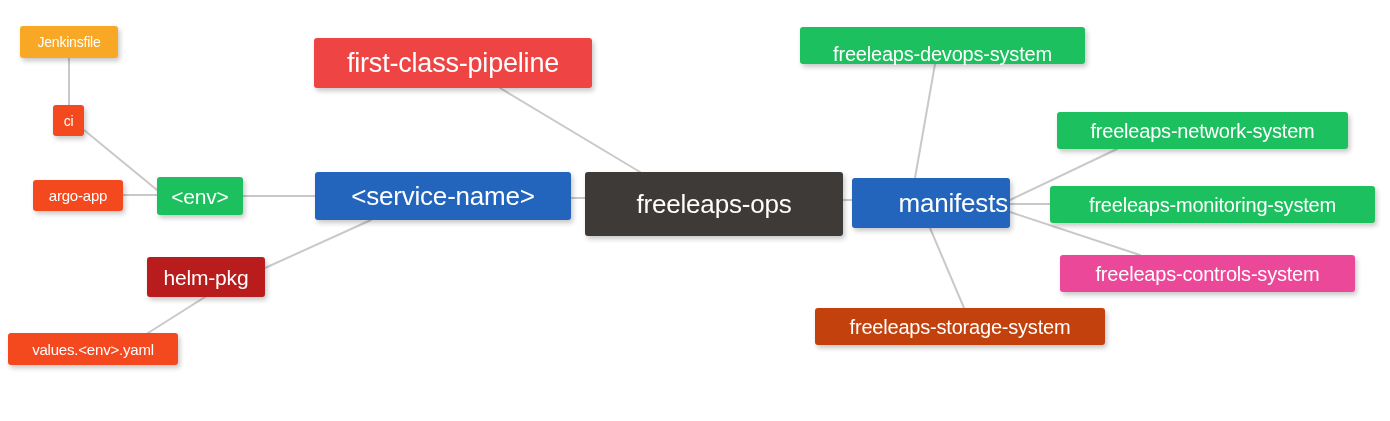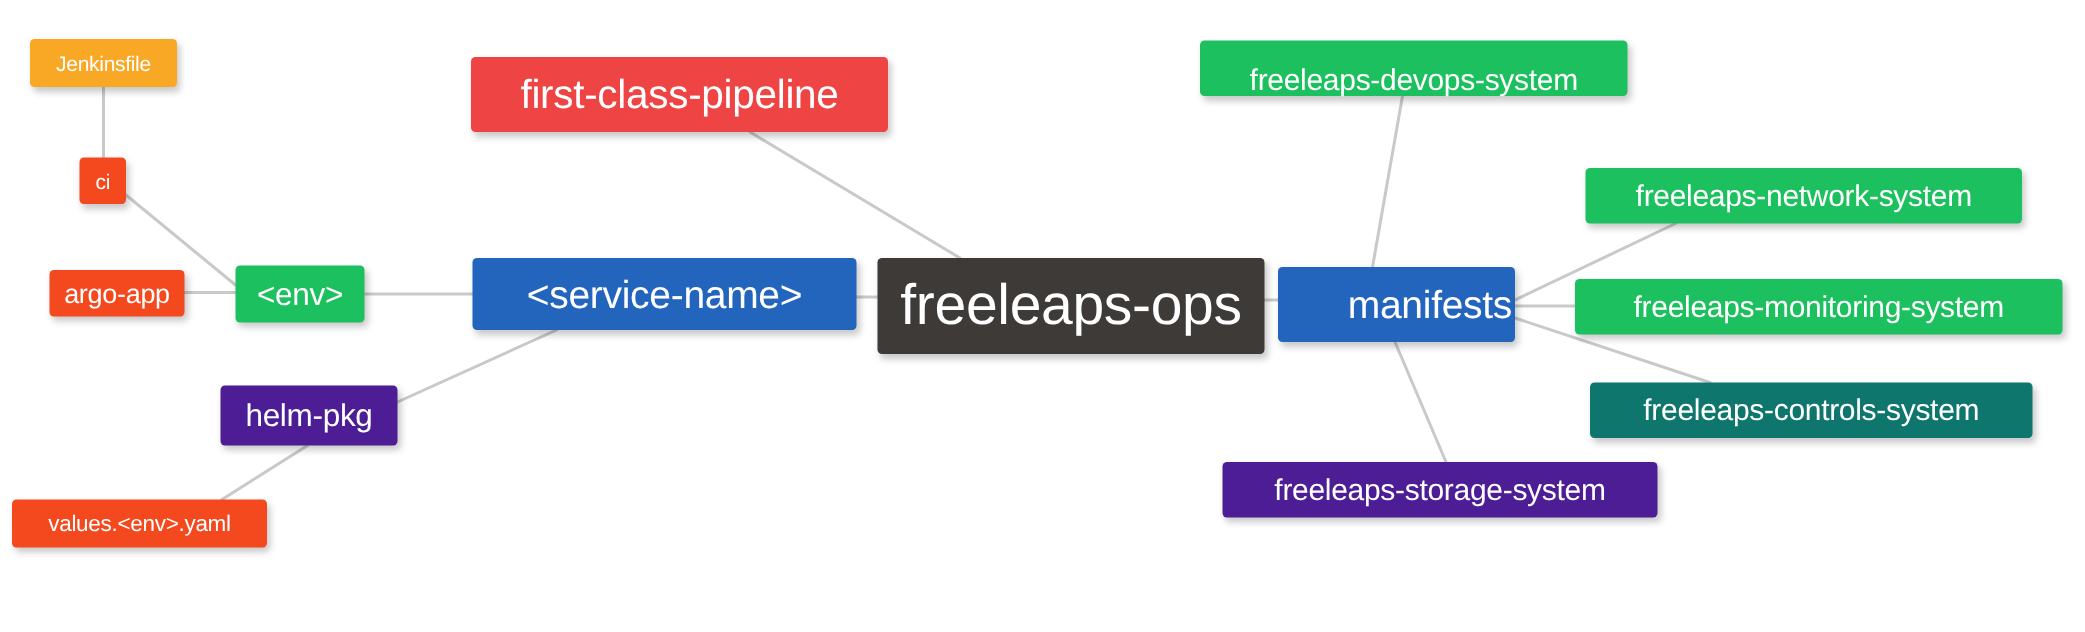--- a/index.html
+++ b/index.html
@@ -66,53 +66,53 @@
       <line x1="1010" y1="212" x2="1140" y2="255" stroke="#c9c9c9" stroke-width="2" stroke-linecap="round"></line>
       <line x1="930" y1="228" x2="964" y2="308" stroke="#c9c9c9" stroke-width="2" stroke-linecap="round"></line>
     </svg>
   <div id="node-layer">
       <div class="node" style="left: 20px; top: 26px; width: 98px; height: 32px; background: rgb(249, 168, 37); font-size: 14px;">
         <span class="node-label">Jenkinsfile</span>
       </div>
       <div class="node" style="left: 53px; top: 105px; width: 31px; height: 31px; background: rgb(244, 72, 30); font-size: 14px;">
         <span class="node-label">ci</span>
       </div>
-      <div class="node" style="left: 33px; top: 180px; width: 90px; height: 31px; background: rgb(244, 72, 30); font-size: 18px; align-items: center;">
+      <div class="node" style="left: 33px; top: 180px; width: 90px; height: 31px; background: rgb(244, 72, 30); font-size: 15px; align-items: center;">
         <span class="node-label">argo-app</span>
       </div>
       <div class="node" style="left: 157px; top: 177px; width: 86px; height: 38px; background: rgb(29, 192, 94); font-size: 21px;">
         <span class="node-label">&lt;env&gt;</span>
       </div>
-      <div class="node" style="left: 147px; top: 257px; width: 118px; height: 40px; background: #4c1d95; font-size: 21px;">
+      <div class="node" style="left: 147px; top: 257px; width: 118px; height: 40px; background: #b91c1c; font-size: 21px;">
         <span class="node-label">helm-pkg</span>
       </div>
       <div class="node" style="left: 8px; top: 333px; width: 170px; height: 32px; background: rgb(244, 72, 30); font-size: 15px;">
         <span class="node-label">values.&lt;env&gt;.yaml</span>
       </div>
       <div class="node" style="left: 314px; top: 38px; width: 278px; height: 50px; background: #ef4444; font-size: 27px;">
         <span class="node-label">first-class-pipeline</span>
       </div>
       <div class="node" style="left: 315px; top: 172px; width: 256px; height: 48px; background: rgb(35, 100, 189); font-size: 26px;">
         <span class="node-label">&lt;service-name&gt;</span>
       </div>
-      <div class="node" style="left: 585px; top: 172px; width: 258px; height: 64px; background: rgb(62, 58, 56); font-size: 38px;">
+      <div class="node" style="left: 585px; top: 172px; width: 258px; height: 64px; background: rgb(62, 58, 56); font-size: 26px;">
         <span class="node-label">freeleaps-ops</span>
       </div>
       <div class="node" style="left: 852px; top: 178px; width: 158px; height: 50px; background: rgb(35, 100, 189); font-size: 26px; justify-content: flex-end;">
         <span class="node-label">manifests</span>
       </div>
       <div class="node" style="left: 800px; top: 27px; width: 285px; height: 37px; background: rgb(29, 192, 94); font-size: 20px; align-items: flex-end;">
         <span class="node-label">freeleaps-devops-system</span>
       </div>
       <div class="node" style="left: 1057px; top: 112px; width: 291px; height: 37px; background: rgb(29, 192, 94); font-size: 20px;">
         <span class="node-label">freeleaps-network-system</span>
       </div>
       <div class="node" style="left: 1050px; top: 186px; width: 325px; height: 37px; background: rgb(29, 192, 94); font-size: 20px;">
         <span class="node-label">freeleaps-monitoring-system</span>
       </div>
-      <div class="node" style="left: 1060px; top: 255px; width: 295px; height: 37px; background: #0f766e; font-size: 20px;">
+      <div class="node" style="left: 1060px; top: 255px; width: 295px; height: 37px; background: #ec4899; font-size: 20px;">
         <span class="node-label">freeleaps-controls-system</span>
       </div>
-      <div class="node" style="left: 815px; top: 308px; width: 290px; height: 37px; background: #4c1d95; font-size: 20px;">
+      <div class="node" style="left: 815px; top: 308px; width: 290px; height: 37px; background: #c2410c; font-size: 20px;">
         <span class="node-label">freeleaps-storage-system</span>
       </div>
     </div>
 </div>
 
 </body></html>

